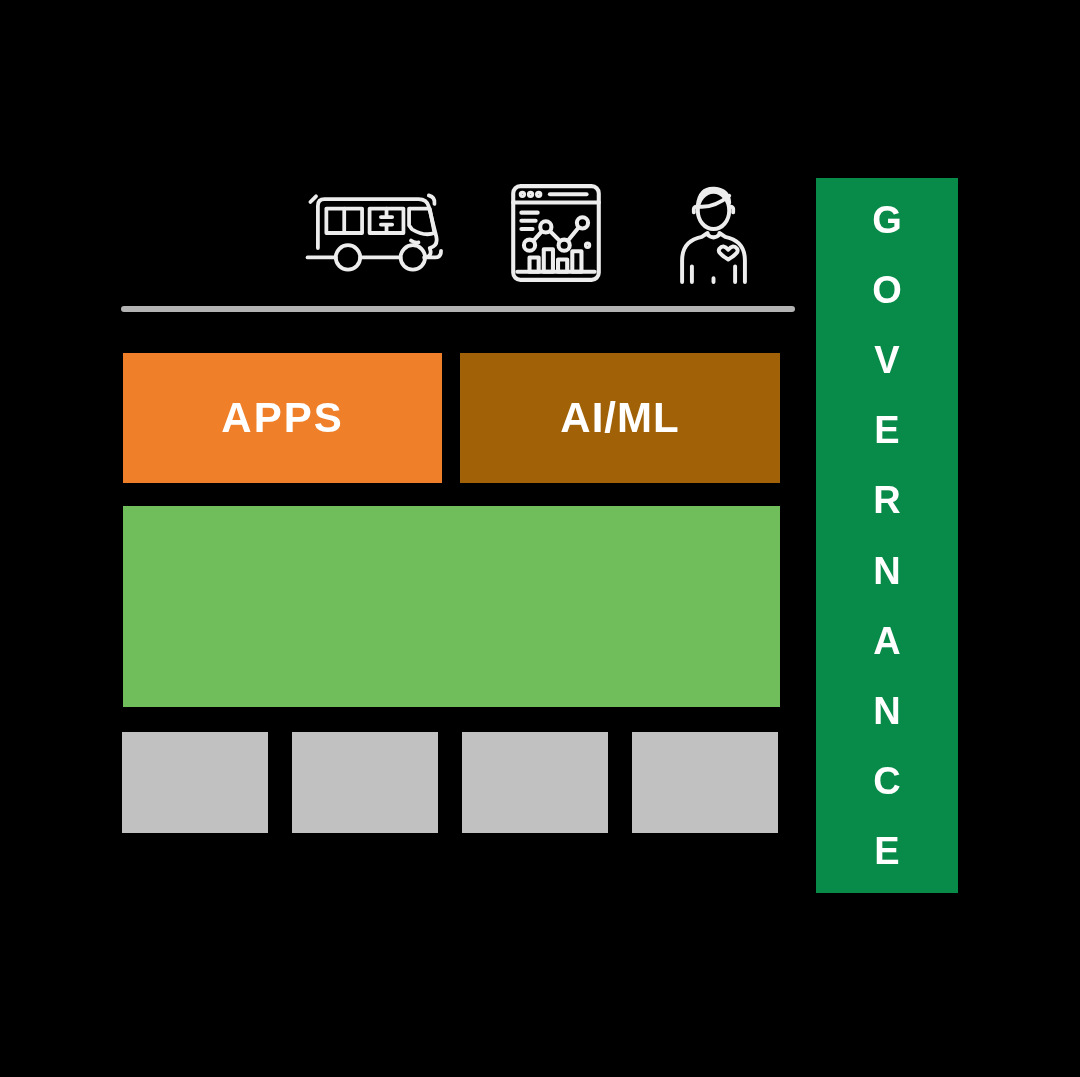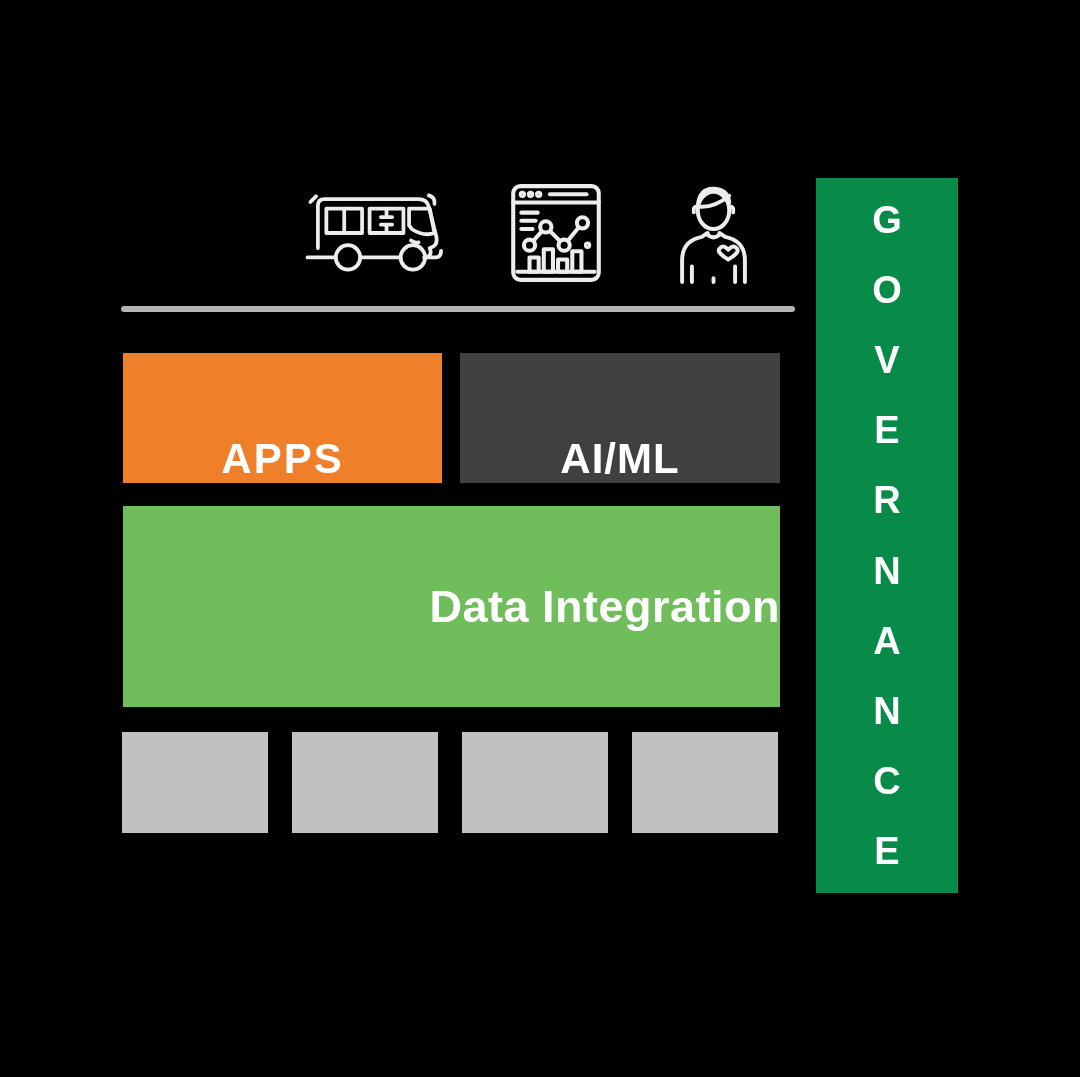--- a/index.html
+++ b/index.html
@@ -26,21 +26,21 @@
   
   .divider {
     left: 121px; top: 306px; width: 674px; height: 6px;
     border-radius: 3px;
     background: #b3b3b3;
   }
 
   
   .box {
     display: flex;
-    align-items: flex-end;
+    align-items: center;
     justify-content: center;
     color: #ffffff;
     font-weight: bold;
     text-align: center;
   }
   .box-apps { left: 123px; top: 353px; width: 319px; height: 130px; font-size: 42px; letter-spacing: 2px; }
   .box-aiml { left: 460px; top: 353px; width: 320px; height: 130px; font-size: 42px; letter-spacing: 1px; }
   .box-integration {
     left: 123px; top: 506px; width: 657px; height: 201px;
     flex-direction: column;
@@ -136,26 +136,25 @@
       <path d="M25 104 V88 M69 104 V88 M47 104 v-4"></path>
     </svg>
   </div>
 
   <div class="abs divider" style="background-color: rgb(179, 179, 179);"></div>
 
   <div class="abs box box-apps" style="background-color: rgb(239, 127, 41);">
     <span>APPS</span>
   </div>
 
-  <div class="abs box box-aiml" style="background-color: #404040;">
+  <div class="abs box box-aiml" style="background-color: #a16207;">
     <span>AI/ML</span>
   </div>
 
   <div class="abs box box-integration" style="background-color: rgb(112, 189, 91);">
-    <span>Data Integration</span>
   </div>
 
   <div class="abs sources-row">
     <div class="source-box" style="background-color: rgb(193, 193, 193);"></div>
     <div class="source-box" style="background-color: rgb(193, 193, 193);"></div>
     <div class="source-box" style="background-color: rgb(193, 193, 193);"></div>
     <div class="source-box" style="background-color: rgb(193, 193, 193);"></div>
   </div>
 
   <div class="abs governance" style="background-color: rgb(8, 138, 73);">

